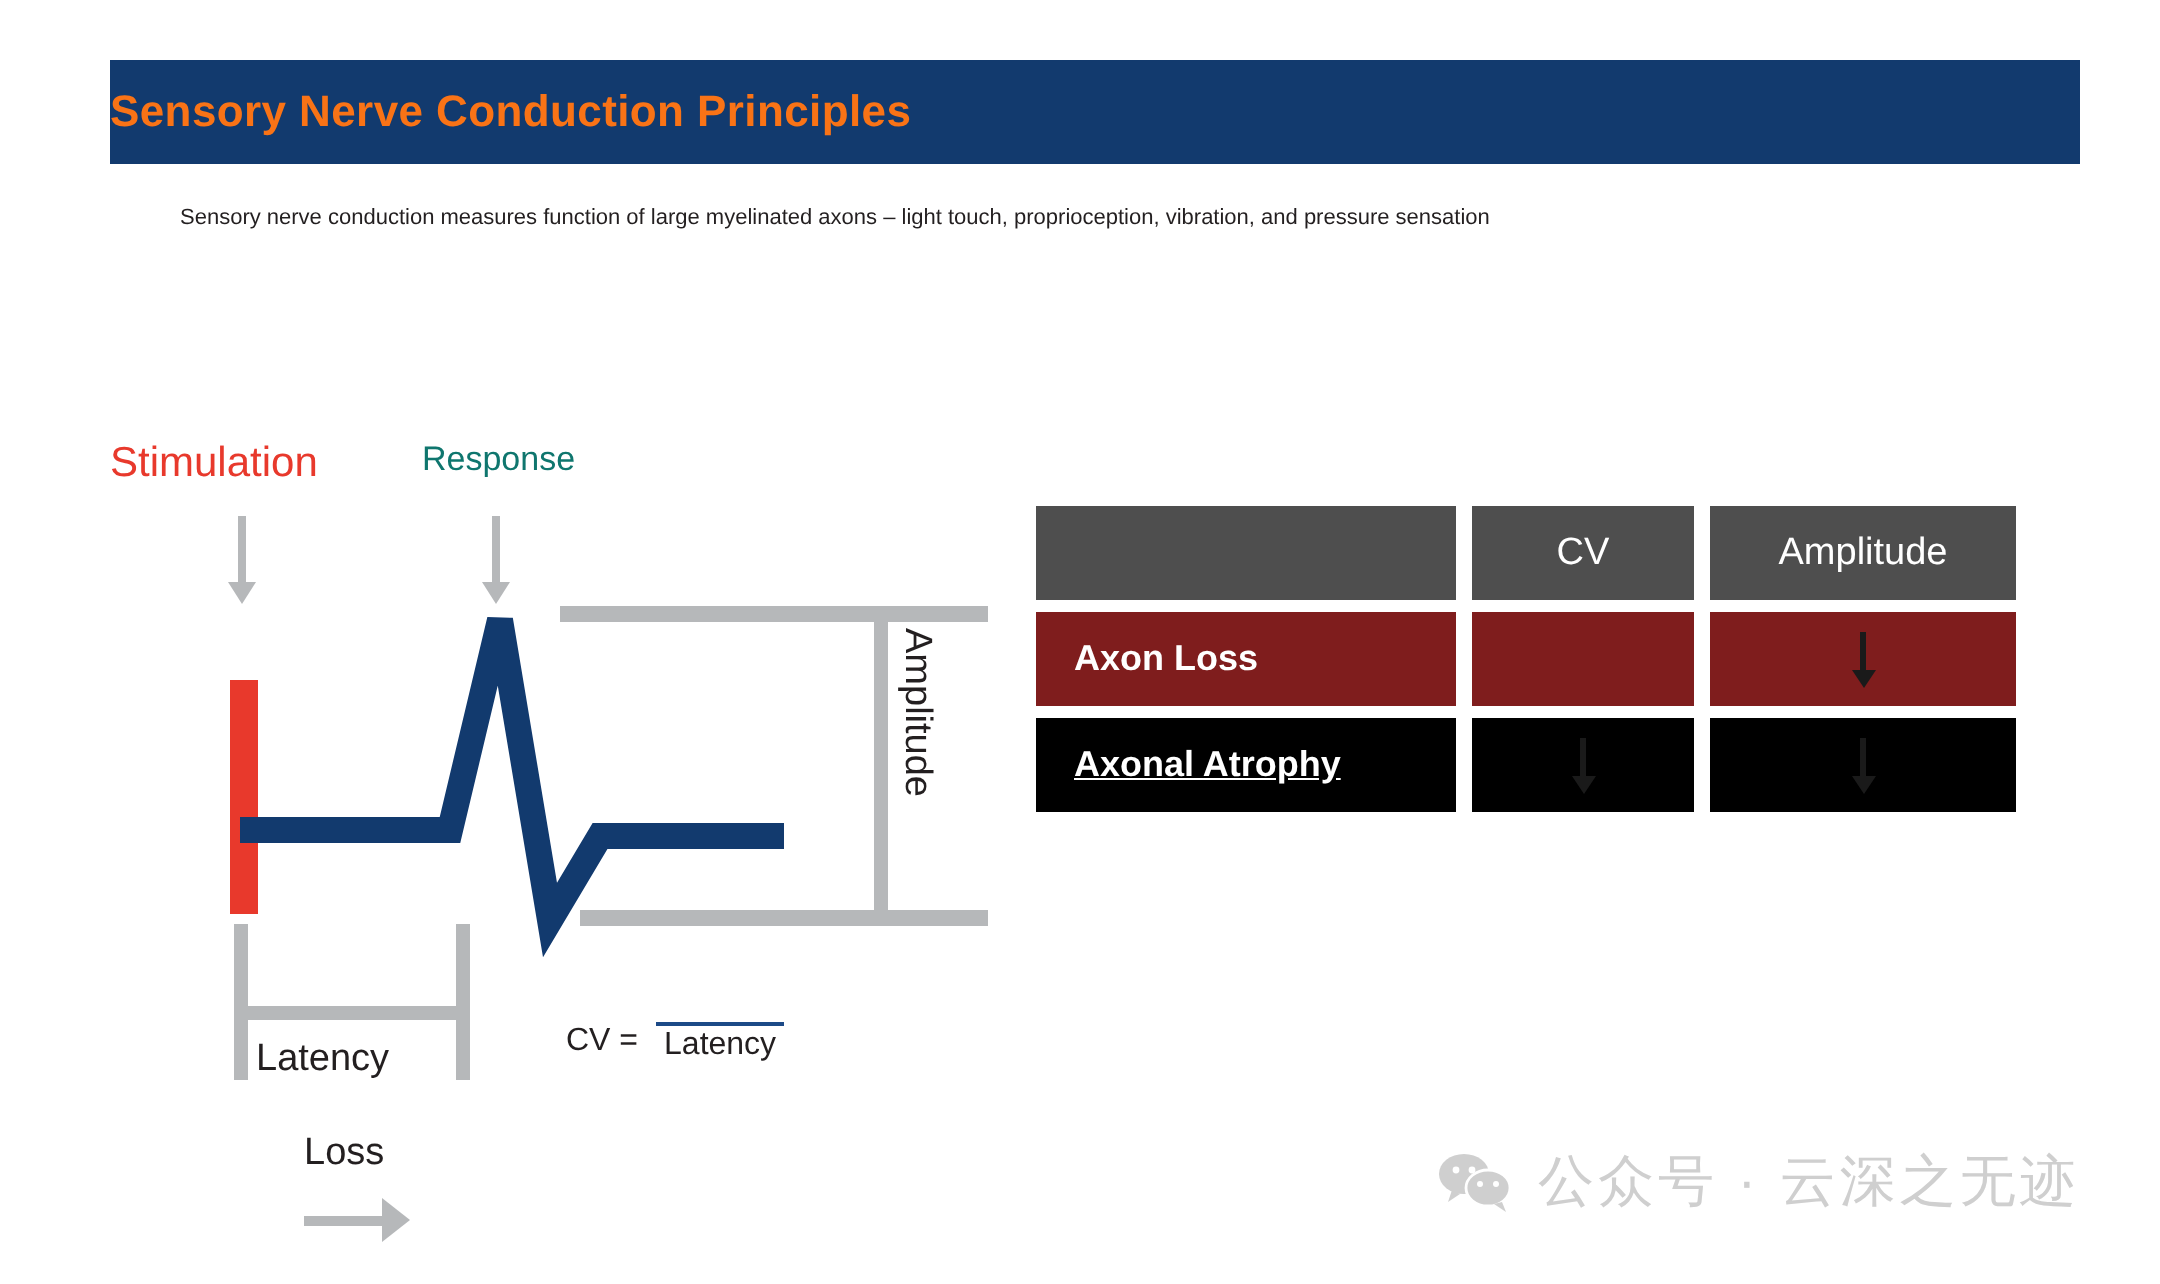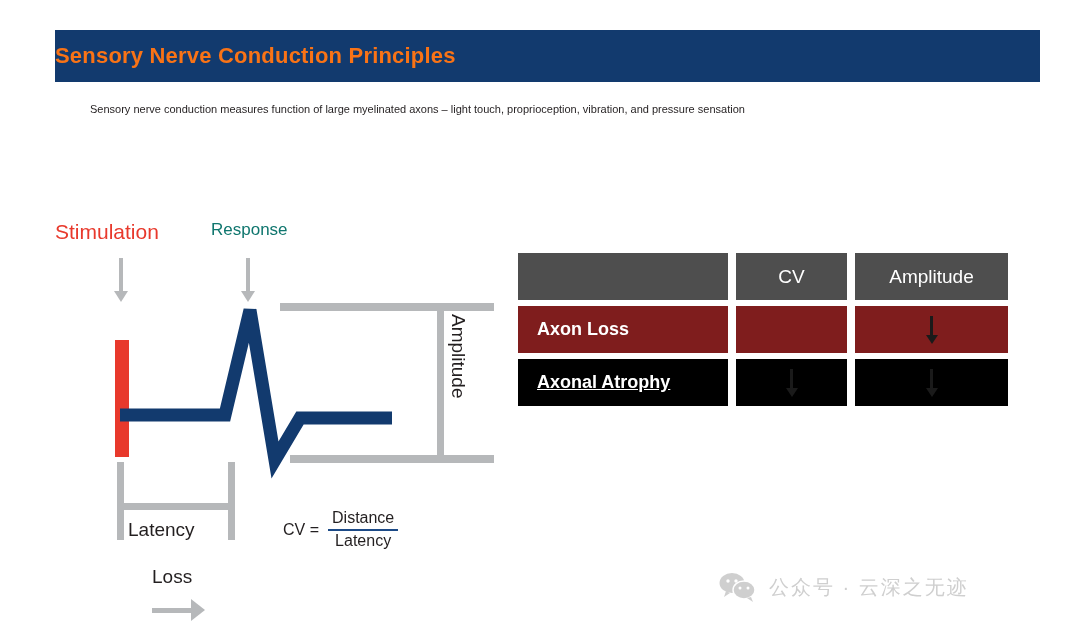--- a/index.html
+++ b/index.html
@@ -279,21 +279,21 @@
   
   #watermark {
     position: absolute;
     left: 718px;
     top: 572px;
     display: flex;
     align-items: center;
     color: #cfcfcf;
   }
   #wm-text {
-    font-size: 20px;
+    font-size: 28px;
     letter-spacing: 2px;
     margin-left: 11px;
     white-space: nowrap;
   }
 </style>
 </head>
 <body>
 
 <div id="title-bar">
   <div id="title-text">Sensory Nerve Conduction Principles</div>
@@ -333,21 +333,20 @@
 
   <div id="time-label">Loss</div>
   <div id="time-arrow">
     <div class="shaft"></div>
       <div class="head"></div>
   </div>
 
   <div id="cv-formula">
     <div id="cv-lhs">CV =</div>
     <div id="cv-frac">
-      <div id="cv-num">Distance</div>
       <div id="cv-rule"></div>
       <div id="cv-den">Latency</div>
     </div>
   </div>
 </div>
 
 <div id="matrix">
 
   <div class="mrow">
     <div class="cell cell-name bg-head"></div>

